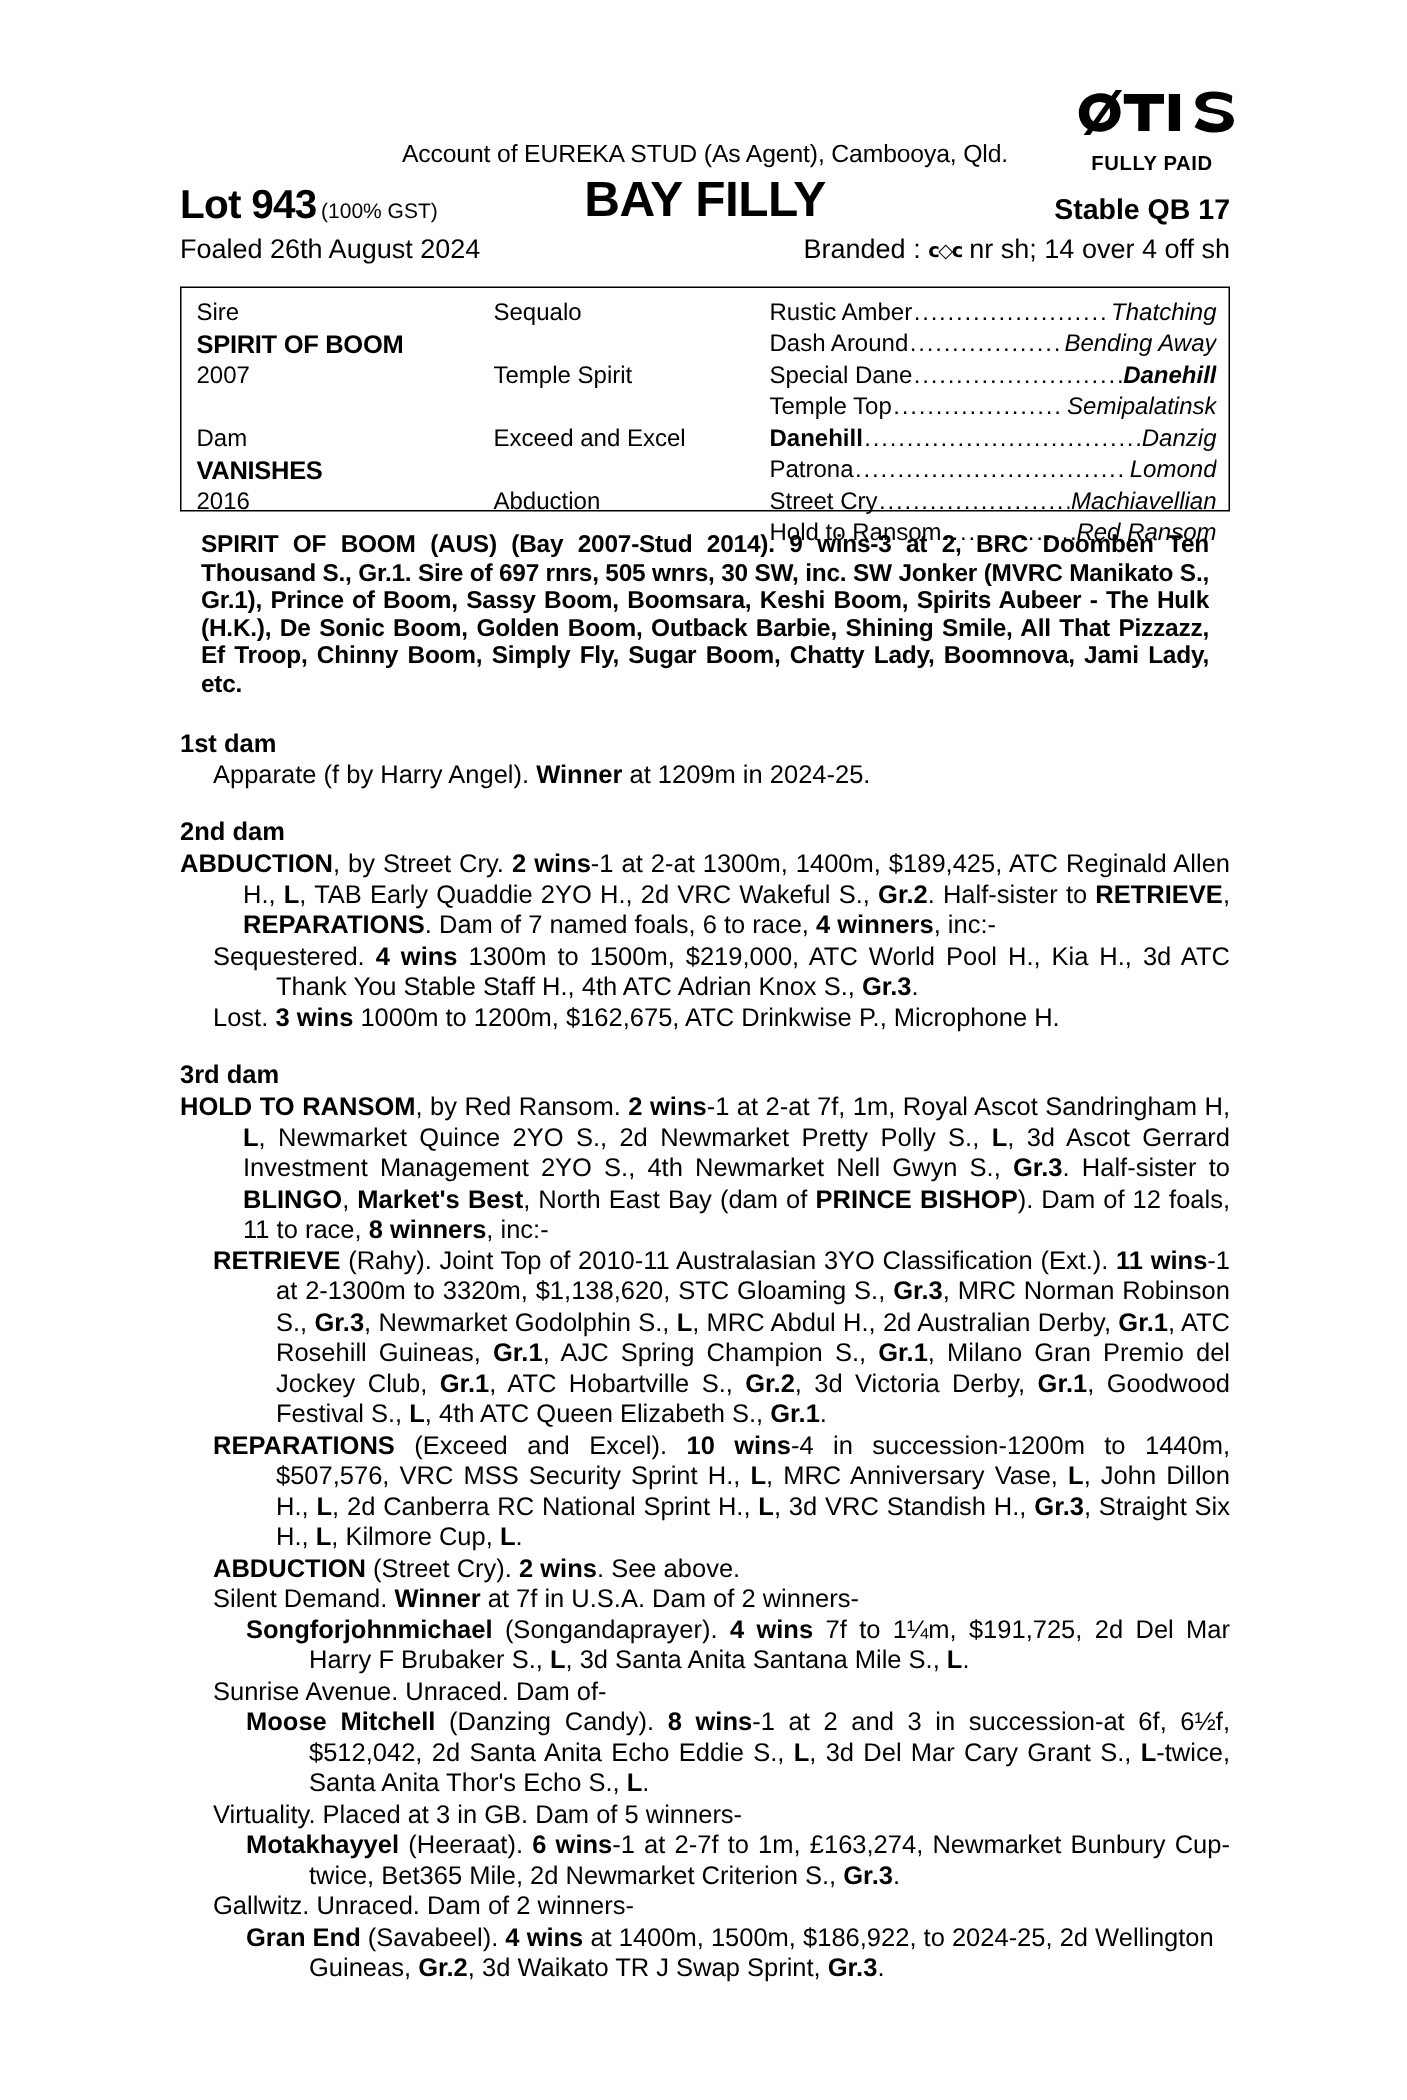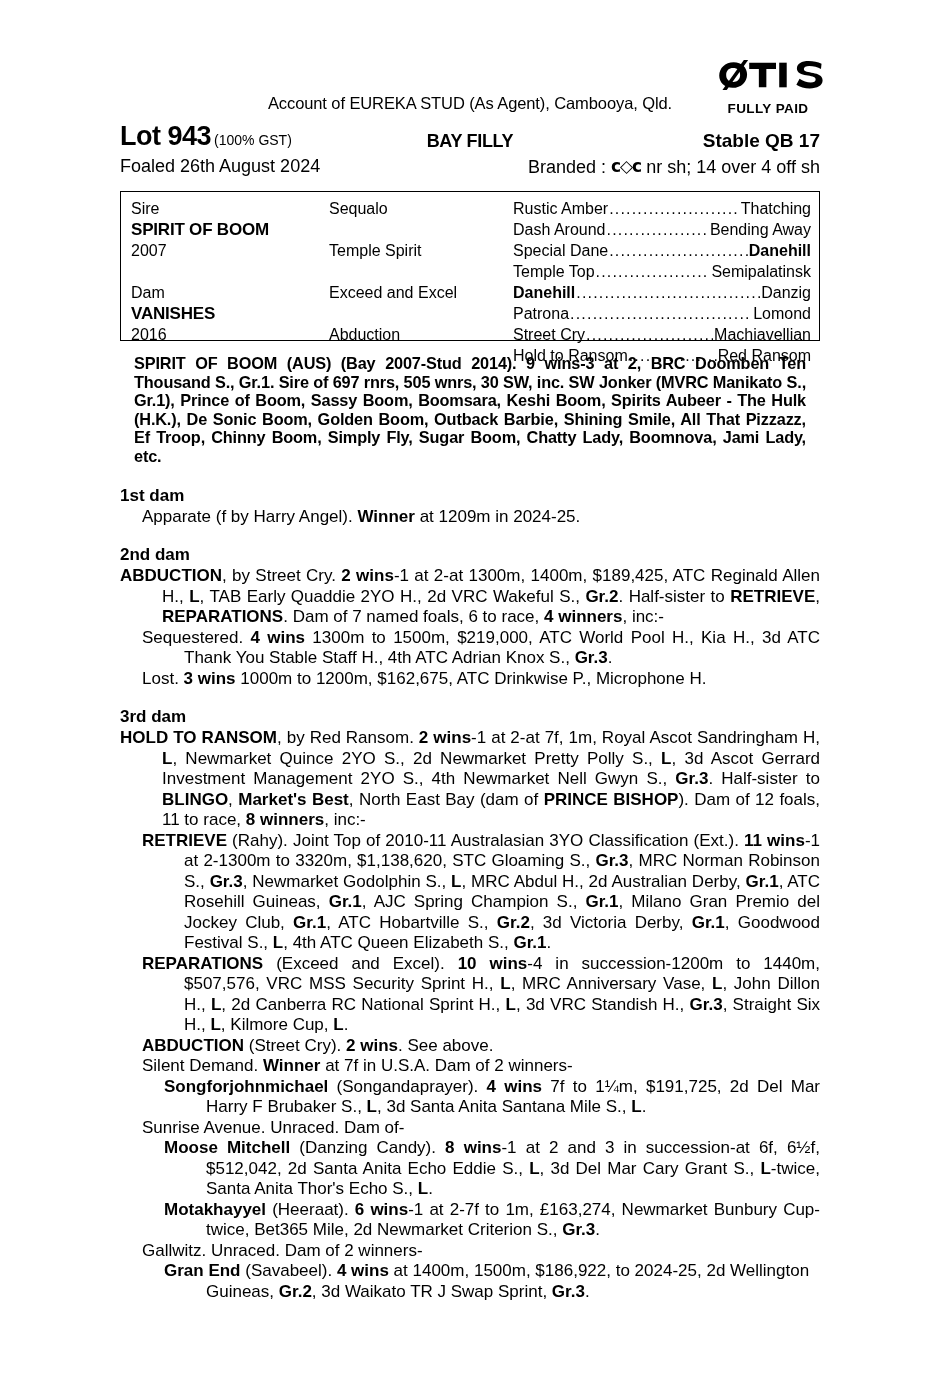--- a/index.html
+++ b/index.html
@@ -73,21 +73,21 @@
   .lot-gst {
     font-size: 14px;
     margin-left: 3px;
   }
   .lot-center {
     position: absolute;
     left: 0;
     right: 0;
     bottom: 0;
     text-align: center;
-    font-size: 18px;
+    font-size: 33px;
     font-weight: bold;
     letter-spacing: -0.3px;
   }
   .lot-right {
     position: absolute;
     right: 0;
     bottom: 0;
     font-size: 19px;
     font-weight: bold;
     white-space: nowrap;
@@ -99,21 +99,21 @@
     height: 24px;
     font-size: 18px;
   }
   .foaled-left { position: absolute; left: 0; top: 0; white-space: nowrap; }
   .foaled-right { position: absolute; right: 0; top: 0; white-space: nowrap; }
   .brandmark {
     display: inline-block;
     font-weight: bold;
     letter-spacing: -1px;
     font-family: "DejaVu Sans", sans-serif;
-    font-size: 17px;
+    font-size: 13px;
     vertical-align: 1px;
   }
 
   
   .ped-table {
     margin-top: 11px;
     border: 1.6px solid #000;
     padding: 6px 8px 8px 8px;
     position: relative;
     height: 150px;
@@ -155,21 +155,21 @@
   }
   .leader-a { flex: 0 0 auto; }
   .leader-dots {
     flex: 1 1 auto;
     overflow: hidden;
     white-space: nowrap;
     letter-spacing: 1.2px;
     margin: 0 1px;
     font-size: 16px;
   }
-  .leader-b { flex: 0 0 auto; }
+  .leader-b { flex: 0 0 auto; font-style: italic; }
   .b { font-weight: bold; }
 
   
   .sire-summary {
     margin-top: 13px;
     padding: 0 14px 0 14px;
     font-size: 16.3px;
     font-weight: bold;
     line-height: 18.6px;
     text-align: justify;
@@ -309,18 +309,19 @@
       <div class="para lvl1 nojust"><span>Lost. </span><span class="b">3 wins</span><span> 1000m to 1200m, $162,675, ATC Drinkwise P., Microphone H.</span></div>
       <div class="dam-heading tight">3rd dam</div>
       <div class="para lvl0"><span class="b">HOLD TO RANSOM</span><span>, by Red Ransom. </span><span class="b">2 wins</span><span>-1 at 2-at 7f, 1m, Royal Ascot Sandringham H, </span><span class="b">L</span><span>, Newmarket Quince 2YO S., 2d Newmarket Pretty Polly S., </span><span class="b">L</span><span>, 3d Ascot Gerrard Investment Management 2YO S., 4th Newmarket Nell Gwyn S., </span><span class="b">Gr.3</span><span>. Half-sister to </span><span class="b">BLINGO</span><span>, </span><span class="b">Market's Best</span><span>, North East Bay (dam of </span><span class="b">PRINCE BISHOP</span><span>). Dam of 12 foals, 11 to race, </span><span class="b">8 winners</span><span>, inc:-</span></div>
       <div class="para lvl1"><span class="b">RETRIEVE</span><span> (Rahy). Joint Top of 2010-11 Australasian 3YO Classification (Ext.). </span><span class="b">11 wins</span><span>-1 at 2-1300m to 3320m, $1,138,620, STC Gloaming S., </span><span class="b">Gr.3</span><span>, MRC Norman Robinson S., </span><span class="b">Gr.3</span><span>, Newmarket Godolphin S., </span><span class="b">L</span><span>, MRC Abdul H., 2d Australian Derby, </span><span class="b">Gr.1</span><span>, ATC Rosehill Guineas, </span><span class="b">Gr.1</span><span>, AJC Spring Champion S., </span><span class="b">Gr.1</span><span>, Milano Gran Premio del Jockey Club, </span><span class="b">Gr.1</span><span>, ATC Hobartville S., </span><span class="b">Gr.2</span><span>, 3d Victoria Derby, </span><span class="b">Gr.1</span><span>, Goodwood Festival S., </span><span class="b">L</span><span>, 4th ATC Queen Elizabeth S., </span><span class="b">Gr.1</span><span>.</span></div>
       <div class="para lvl1"><span class="b">REPARATIONS</span><span> (Exceed and Excel). </span><span class="b">10 wins</span><span>-4 in succession-1200m to 1440m, $507,576, VRC MSS Security Sprint H., </span><span class="b">L</span><span>, MRC Anniversary Vase, </span><span class="b">L</span><span>, John Dillon H., </span><span class="b">L</span><span>, 2d Canberra RC National Sprint H., </span><span class="b">L</span><span>, 3d VRC Standish H., </span><span class="b">Gr.3</span><span>, Straight Six H., </span><span class="b">L</span><span>, Kilmore Cup, </span><span class="b">L</span><span>.</span></div>
       <div class="para lvl1 nojust"><span class="b">ABDUCTION</span><span> (Street Cry). </span><span class="b">2 wins</span><span>. See above.</span></div>
       <div class="para lvl1 nojust"><span>Silent Demand. </span><span class="b">Winner</span><span> at 7f in U.S.A. Dam of 2 winners-</span></div>
       <div class="para lvl2"><span class="b">Songforjohnmichael</span><span> (Songandaprayer). </span><span class="b">4 wins</span><span> 7f to 1¼m, $191,725, 2d Del Mar Harry F Brubaker S., </span><span class="b">L</span><span>, 3d Santa Anita Santana Mile S., </span><span class="b">L</span><span>.</span></div>
       <div class="para lvl1 nojust"><span>Sunrise Avenue. Unraced. Dam of-</span></div>
       <div class="para lvl2"><span class="b">Moose Mitchell</span><span> (Danzing Candy). </span><span class="b">8 wins</span><span>-1 at 2 and 3 in succession-at 6f, 6½f, $512,042, 2d Santa Anita Echo Eddie S., </span><span class="b">L</span><span>, 3d Del Mar Cary Grant S., </span><span class="b">L</span><span>-twice, Santa Anita Thor's Echo S., </span><span class="b">L</span><span>.</span></div>
+      <div class="para lvl1 nojust"><span>Virtuality. Placed at 3 in GB. Dam of 5 winners-</span></div>
       <div class="para lvl2"><span class="b">Motakhayyel</span><span> (Heeraat). </span><span class="b">6 wins</span><span>-1 at 2-7f to 1m, £163,274, Newmarket Bunbury Cup-twice, Bet365 Mile, 2d Newmarket Criterion S., </span><span class="b">Gr.3</span><span>.</span></div>
       <div class="para lvl1 nojust"><span>Gallwitz. Unraced. Dam of 2 winners-</span></div>
       <div class="para lvl2"><span class="b">Gran End</span><span> (Savabeel). </span><span class="b">4 wins</span><span> at 1400m, 1500m, $186,922, to 2024-25, 2d Wellington Guineas, </span><span class="b">Gr.2</span><span>, 3d Waikato TR J Swap Sprint, </span><span class="b">Gr.3</span><span>.</span></div>
     </div>
 
 </div>
 
 </body></html>

